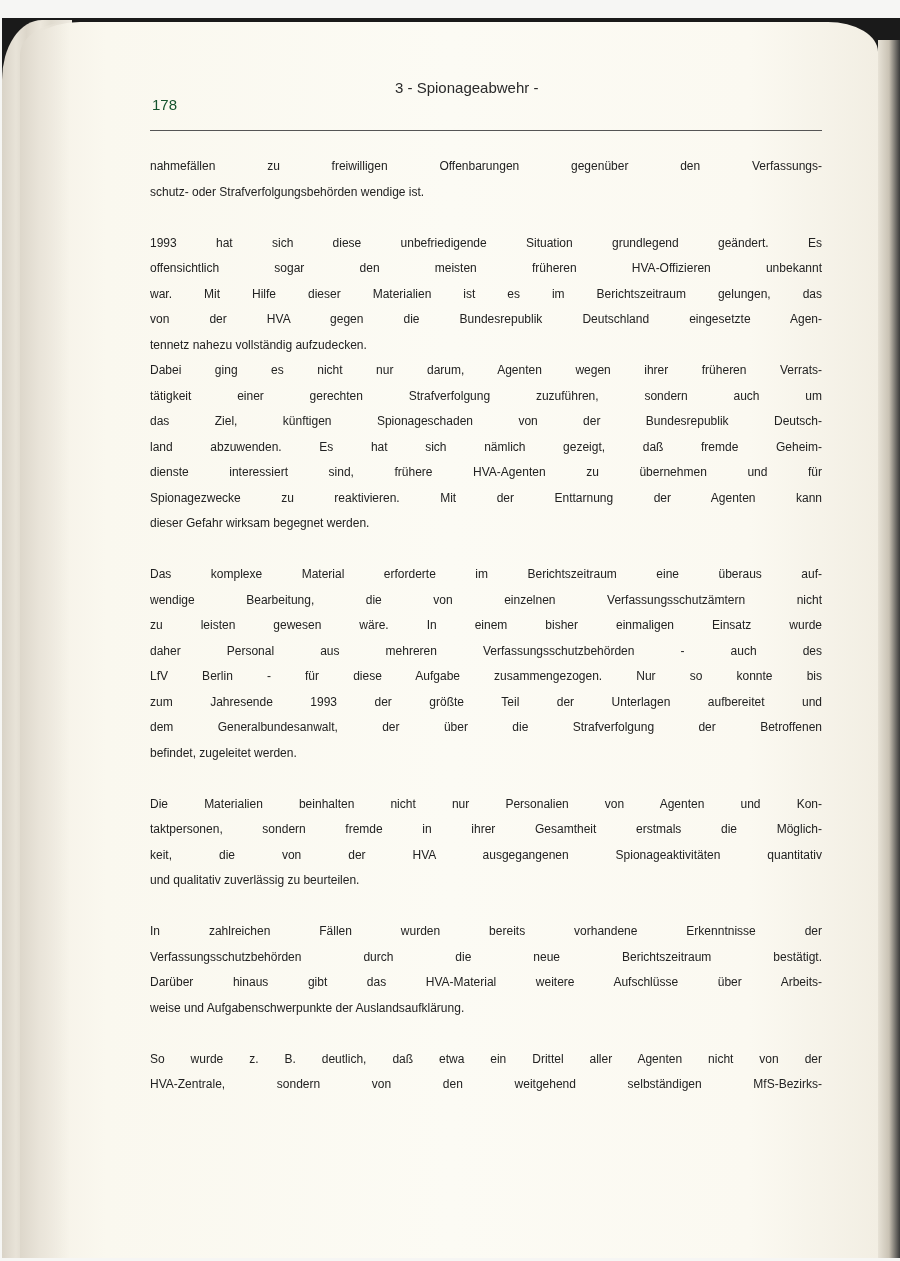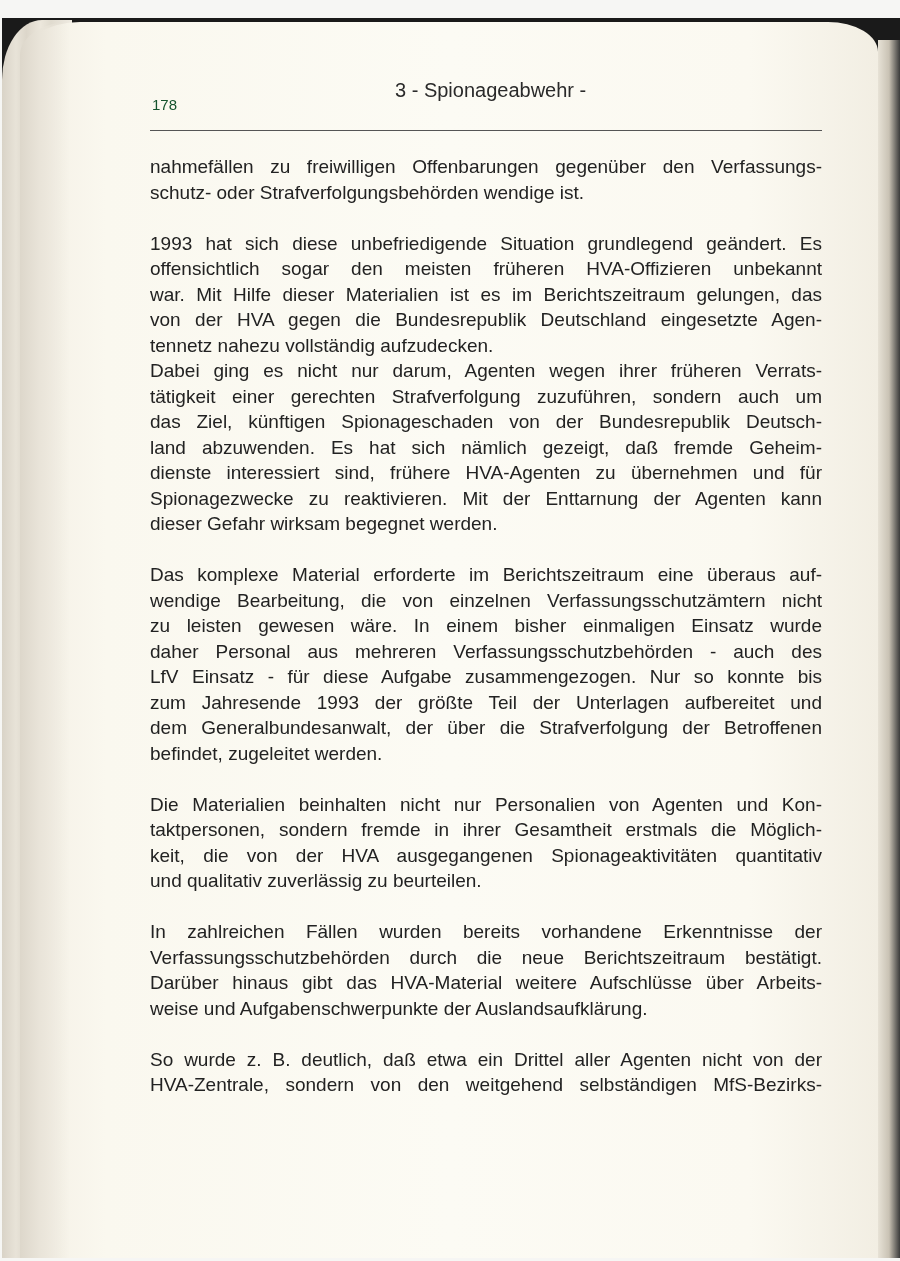--- a/index.html
+++ b/index.html
@@ -28,33 +28,33 @@
     position: absolute; left: 20px; top: 22px; width: 50px; height: 1236px;
     background: linear-gradient(90deg,#ddd7cb,#e9e4d9 40%,rgba(250,248,239,0));
     border-top-left-radius: 60px 40px;
   }
   .right-edge {
     position: absolute; left: 878px; top: 40px; width: 22px; height: 1218px;
     background: linear-gradient(90deg,#e7e2d6,#c9c2b4 50%,#3a3a3a 100%);
   }
   .header-chapter {
     position: absolute; left: 395px; top: 79px;
-    font-size: 20px; color: #2a2a2a; letter-spacing: 0;
+    font-size: 15px; color: #2a2a2a; letter-spacing: 0;
   }
   .page-number {
     position: absolute; left: 152px; top: 96px;
     font-size: 15px; color: #14532d;
   }
   .header-rule {
     position: absolute; left: 150px; top: 130px; width: 672px; height: 1px;
     background: #555;
   }
   .body-text {
     position: absolute; left: 150px; top: 154px; width: 672px;
-    font-size: 19px; line-height: 25.5px; color: #222;
+    font-size: 12px; line-height: 25.5px; color: #222;
     text-align: justify;
   }
   .body-text p { margin: 0; }
   .para { margin-bottom: 25.5px !important; }
   .para-tight { margin-bottom: 0 !important; }
   .line { display: block; text-align: justify; text-align-last: justify; white-space: nowrap; }
   .line.last { text-align-last: left; }
 </style>
 </head>
 <body>
@@ -88,21 +88,21 @@
     <span class="line">land abzuwenden. Es hat sich nämlich gezeigt, daß fremde Geheim-</span>
     <span class="line">dienste interessiert sind, frühere HVA-Agenten zu übernehmen und für</span>
     <span class="line">Spionagezwecke zu reaktivieren. Mit der Enttarnung der Agenten kann</span>
     <span class="line last">dieser Gefahr wirksam begegnet werden.</span>
   </p>
   <p class="para">
     <span class="line">Das komplexe Material erforderte im Berichtszeitraum eine überaus auf-</span>
     <span class="line">wendige Bearbeitung, die von einzelnen Verfassungsschutzämtern nicht</span>
     <span class="line">zu leisten gewesen wäre. In einem bisher einmaligen Einsatz wurde</span>
     <span class="line">daher Personal aus mehreren Verfassungsschutzbehörden - auch des</span>
-    <span class="line">LfV Einsatz - für diese Aufgabe zusammengezogen. Nur so konnte bis</span>
+    <span class="line">LfV Berlin - für diese Aufgabe zusammengezogen. Nur so konnte bis</span>
     <span class="line">zum Jahresende 1993 der größte Teil der Unterlagen aufbereitet und</span>
     <span class="line">dem Generalbundesanwalt, der über die Strafverfolgung der Betroffenen</span>
     <span class="line last">befindet, zugeleitet werden.</span>
   </p>
   <p class="para">
     <span class="line">Die Materialien beinhalten nicht nur Personalien von Agenten und Kon-</span>
     <span class="line">taktpersonen, sondern fremde in ihrer Gesamtheit erstmals die Möglich-</span>
     <span class="line">keit, die von der HVA ausgegangenen Spionageaktivitäten quantitativ</span>
     <span class="line last">und qualitativ zuverlässig zu beurteilen.</span>
   </p>

